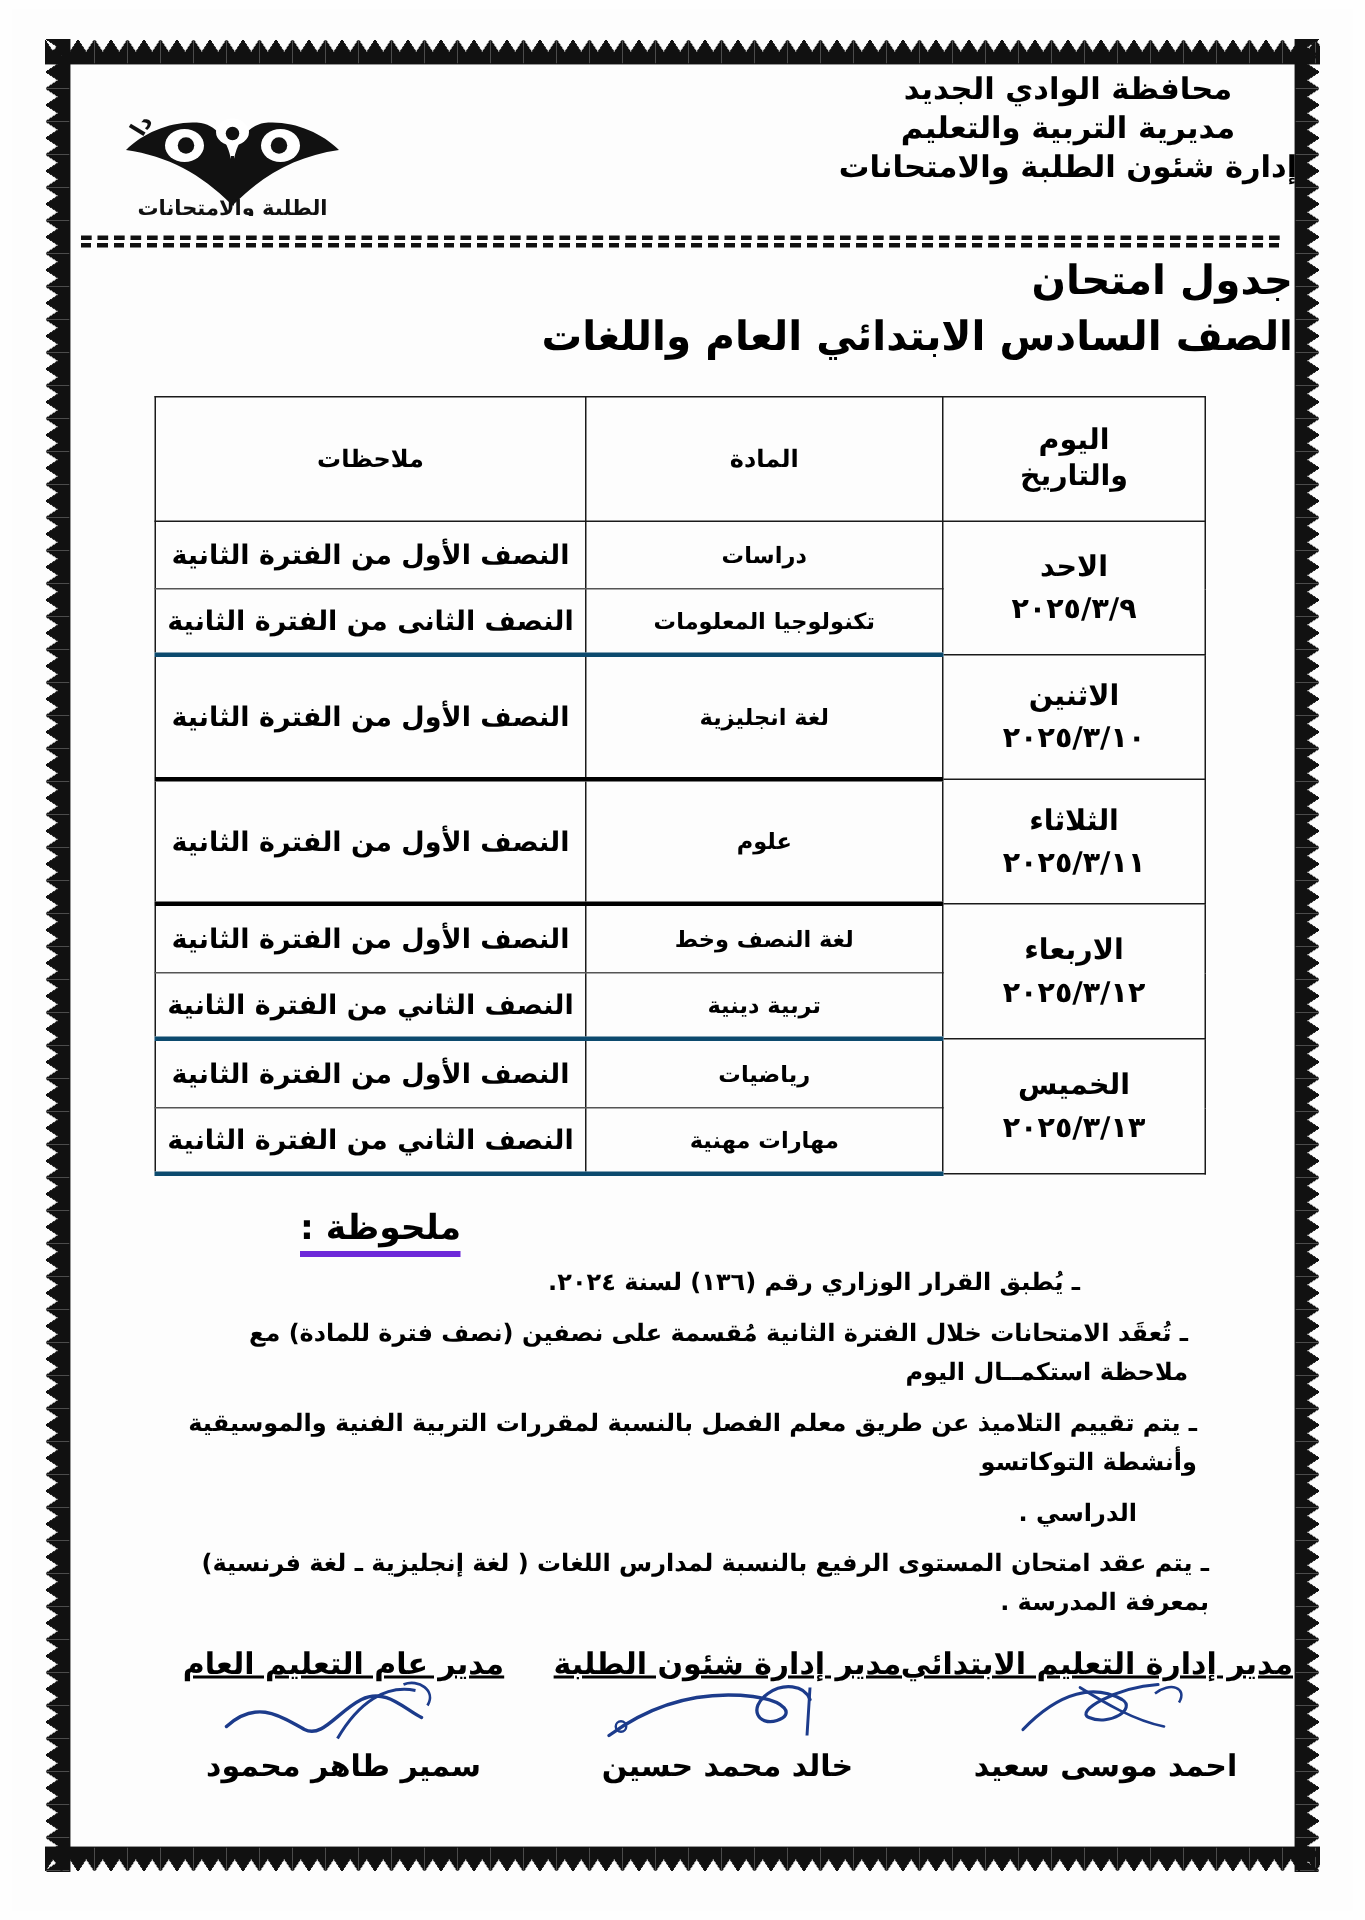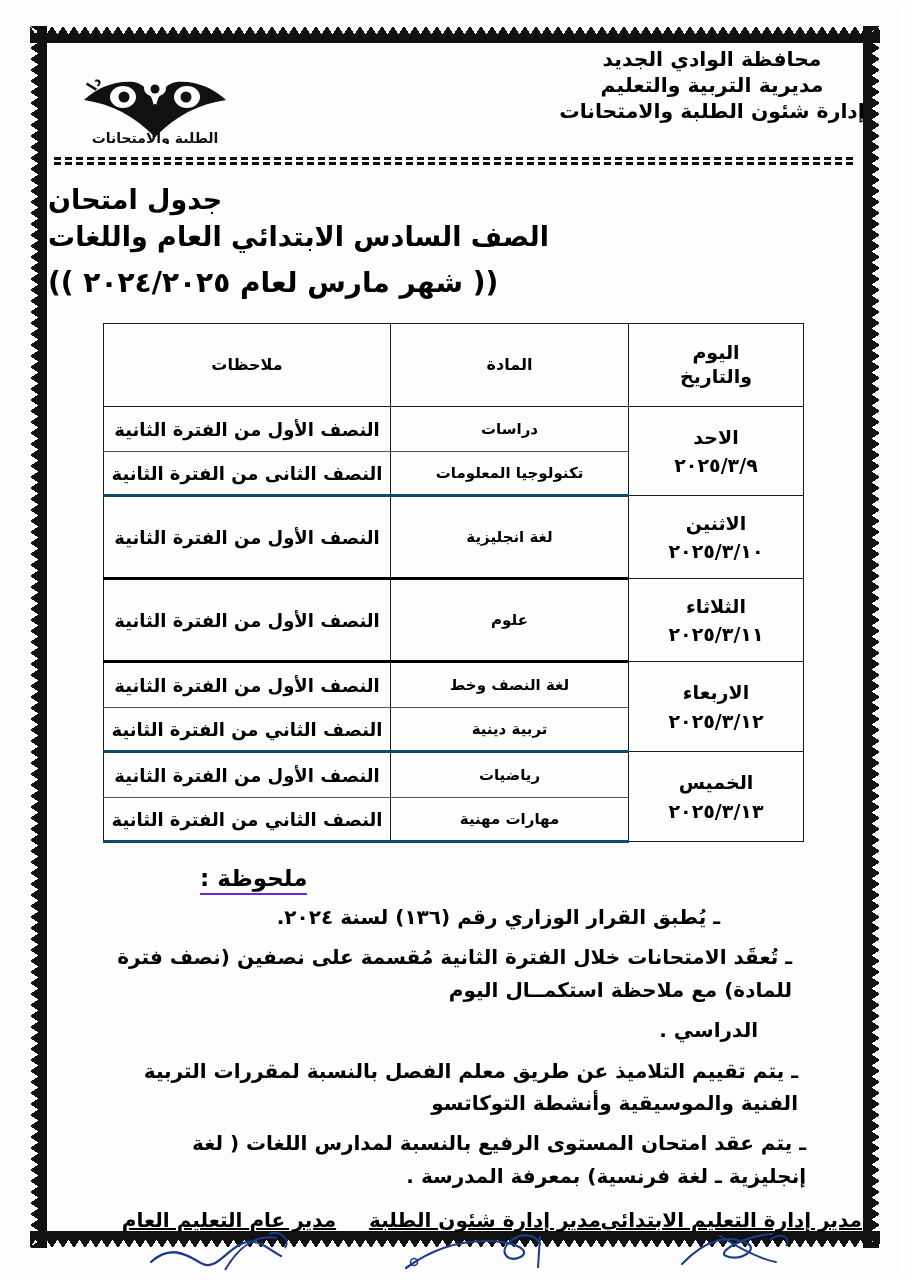--- a/index.html
+++ b/index.html
@@ -127,22 +127,22 @@
   .dash-rule::after {
     content: "";
     position: absolute;
     left: 0; right: 0; top: 6px;
     height: 3px;
     background-image: repeating-linear-gradient(to right, #111 0 7px, transparent 7px 11px);
   }
 
   
   .title-block {
-    margin-top: 36px;
-    text-align: left;
+    margin-top: 24px;
+    text-align: right;
   }
   .title-1 {
     font-size: 27px;
     font-weight: bold;
     letter-spacing: 0px;
   }
   .title-2 {
     font-size: 27px;
     font-weight: bold;
     margin-top: 6px;
@@ -222,25 +222,25 @@
     padding-left: 60px;
   }
   .notes-title {
     font-size: 23px;
     font-weight: bold;
     text-align: left;
     padding-left: 92px;
     margin-bottom: 10px;
   }
   .notes-title span {
-    border-bottom: 2px solid #6d28d9;
+    border-bottom: 4px solid #6d28d9;
     padding-bottom: 2px;
   }
   .note-line {
-    font-size: 20px;
+    font-size: 16px;
     font-weight: bold;
     line-height: 1.62;
     margin-bottom: 8px;
     text-align: right;
   }
   .note-line.n1 { padding-right: 112px; }
   .note-line.n2 { padding-right: 40px; }
   .note-line.n3 { padding-right: 34px; }
   .note-line.n4 { padding-right: 26px; }
   .note-line.n5 { padding-right: 74px; }
@@ -327,21 +327,20 @@
         <div>مديرية التربية والتعليم</div>
         <div>إدارة شئون الطلبة والامتحانات</div>
       </div>
 
       <div class="dash-rule"></div>
     </div>
 
     <div class="title-block">
       <div class="title-1">جدول امتحان</div>
       <div class="title-2">الصف السادس الابتدائي العام واللغات</div>
-      <div class="title-3">(( شهر مارس لعام ٢٠٢٤/٢٠٢٥ ))</div>
     </div>
 
     <div class="table-wrap">
       <table class="sched">
         <colgroup>
           <col class="col-day">
             <col class="col-subj">
             <col class="col-note">
         </colgroup>
         <thead>
@@ -416,22 +415,22 @@
         </tbody>
       </table>
     </div>
 
     <div class="notes">
       <div class="notes-title">
         <span>ملحوظة :</span>
       </div>
       <div class="note-line n1">ـ يُطبق القرار الوزاري رقم (١٣٦) لسنة ٢٠٢٤.</div>
       <div class="note-line n2">ـ تُعقَد الامتحانات خلال الفترة الثانية مُقسمة على نصفين (نصف فترة للمادة) مع ملاحظة استكمــال اليوم</div>
+      <div class="note-line n3">ـ يتم تقييم التلاميذ عن طريق معلم الفصل بالنسبة لمقررات التربية الفنية والموسيقية وأنشطة التوكاتسو</div>
       <div class="note-line n5">الدراسي .</div>
-      <div class="note-line n3">ـ يتم تقييم التلاميذ عن طريق معلم الفصل بالنسبة لمقررات التربية الفنية والموسيقية وأنشطة التوكاتسو</div>
       <div class="note-line n4">ـ يتم عقد امتحان المستوى الرفيع بالنسبة لمدارس اللغات ( لغة إنجليزية ـ لغة فرنسية) بمعرفة المدرسة .</div>
     </div>
 
     <div class="sig-row">
 
       <div class="sig sig-a">
         <div class="role">مدير إدارة التعليم الابتدائي</div>
         <div class="scribble">
           <svg width="170" height="46" viewBox="0 0 170 46">
             <path d="M30,36 C55,10 78,6 96,16 C106,22 88,34 74,28 C64,24 92,8 120,6" stroke="#1c3b8b" stroke-width="2.1" fill="none" stroke-linecap="round"></path>

